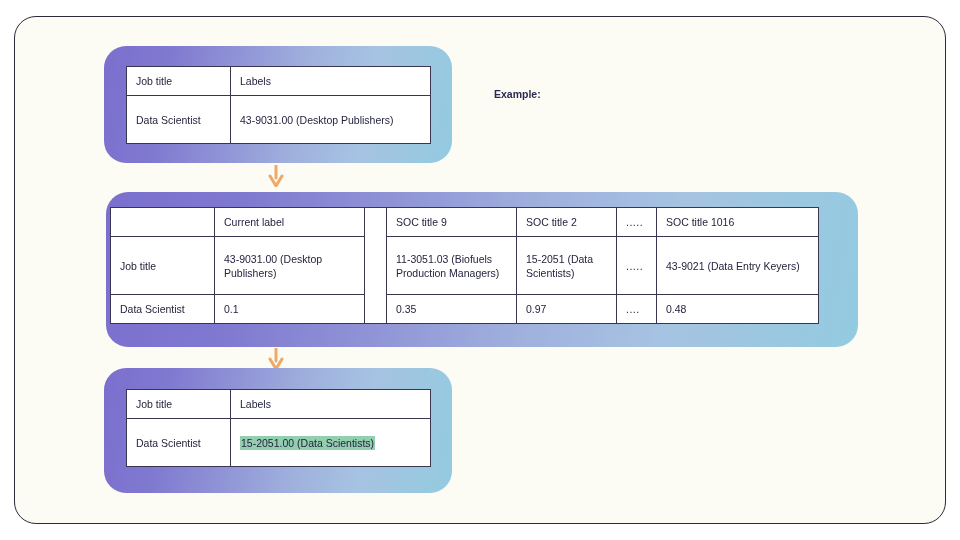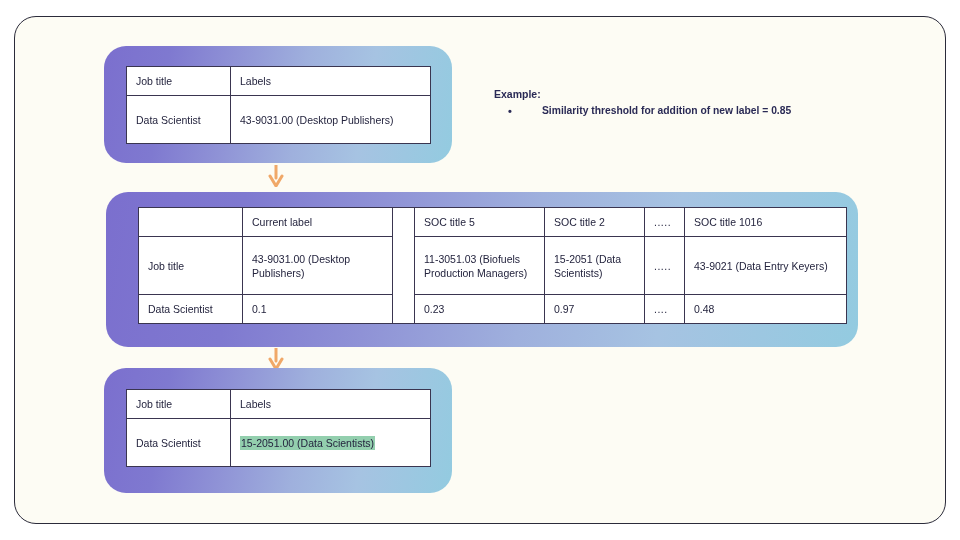--- a/index.html
+++ b/index.html
@@ -90,33 +90,33 @@
   }
   .green-mark {
     background: #93cfae;
     padding: 1px 1px;
     text-align: center;
   }
 
   
   #table-top    { left: 126px; top: 66px;  width: 304px; }
   #table-bottom { left: 126px; top: 389px; width: 304px; }
-  #table-middle { left: 138px; top: 207px; width: 708px; }
+  #table-middle { left: 110px; top: 207px; width: 708px; }
 
   
   .example-block {
     position: absolute;
     left: 494px; top: 88px;
     width: 400px;
     color: #2a2a55;
   }
   .example-title {
     font-size: 10.5px;
     font-weight: bold;
-    margin-bottom: 3px;
+    margin-bottom: 19px;
   }
   .example-list { list-style: none; }
   .example-list li {
     font-size: 10.3px;
     font-weight: bold;
     line-height: 1.5;
     position: relative;
     padding-left: 48px;
   }
   .example-list li::before {
@@ -156,21 +156,20 @@
     <tr>
       <td style="height:48px">Data Scientist</td>
       <td>43-9031.00 (Desktop Publishers)</td>
     </tr>
   </tbody>
     </table>
 
   <div class="example-block">
     <div class="example-title">Example:</div>
     <ul class="example-list">
-      <li>Similarity threshold for addition of new label = 0.85</li>
     </ul>
   </div>
 
   <svg class="arrow" id="arrow-1" viewBox="0 0 20 22">
     <path d="M10 0 L10 13 M4 11 L10 21 L16 11" fill="none" stroke="#f0a868" stroke-width="3" stroke-linecap="round" stroke-linejoin="round"></path>
   </svg>
 
   <div class="panel panel-middle"></div>
 
   <table class="grid" id="table-middle">
@@ -181,37 +180,37 @@
       <col style="width:130px">
         <col style="width:100px">
         <col style="width:40px">
         <col style="width:162px">
     </colgroup>
     <tbody>
         <tr>
       <td class="blank-hdr"></td>
       <th class="hdr">Current label</th>
       <td class="gap-col" rowspan="3"></td>
-      <th class="hdr">SOC title 5</th>
+      <th class="hdr">SOC title 9</th>
       <th class="hdr">SOC title 2</th>
       <th class="dots-hdr">.....</th>
       <th class="hdr">SOC title 1016</th>
     </tr>
     <tr>
       <td class="rowhdr">Job title</td>
       <td style="height:58px">43-9031.00 (Desktop Publishers)</td>
       <td>11-3051.03 (Biofuels Production Managers)</td>
       <td>15-2051 (Data Scientists)</td>
       <td class="dots">.....</td>
       <td>43-9021 (Data Entry Keyers)</td>
     </tr>
     <tr>
       <td>Data Scientist</td>
       <td class="pink-cell">0.1</td>
-      <td>0.23</td>
+      <td>0.35</td>
       <td class="green-cell">0.97</td>
       <td class="dots">....</td>
       <td>0.48</td>
     </tr>
   </tbody>
     </table>
 
   <svg class="arrow" id="arrow-2" viewBox="0 0 20 22">
     <path d="M10 0 L10 13 M4 11 L10 21 L16 11" fill="none" stroke="#f0a868" stroke-width="3" stroke-linecap="round" stroke-linejoin="round"></path>
   </svg>

